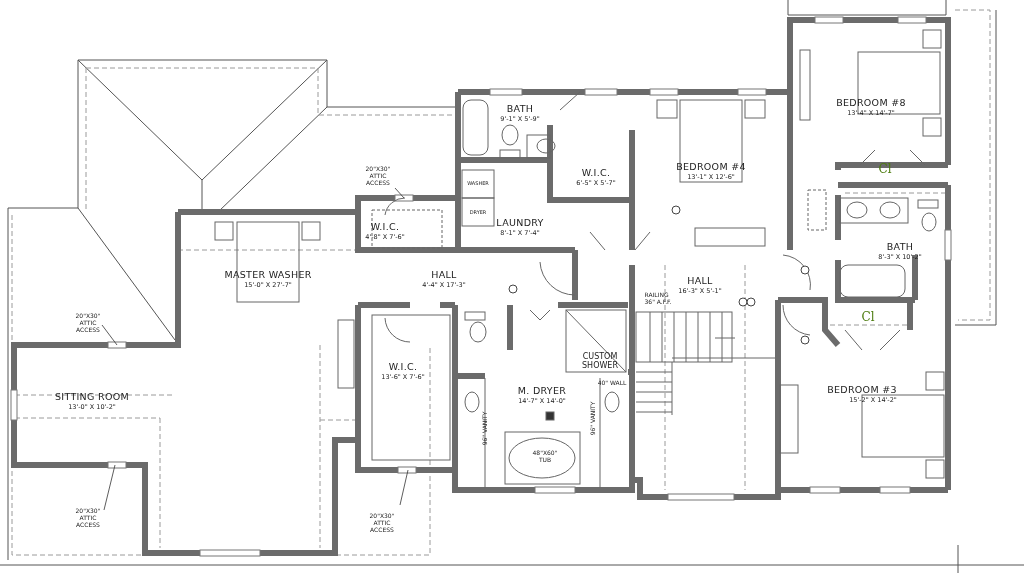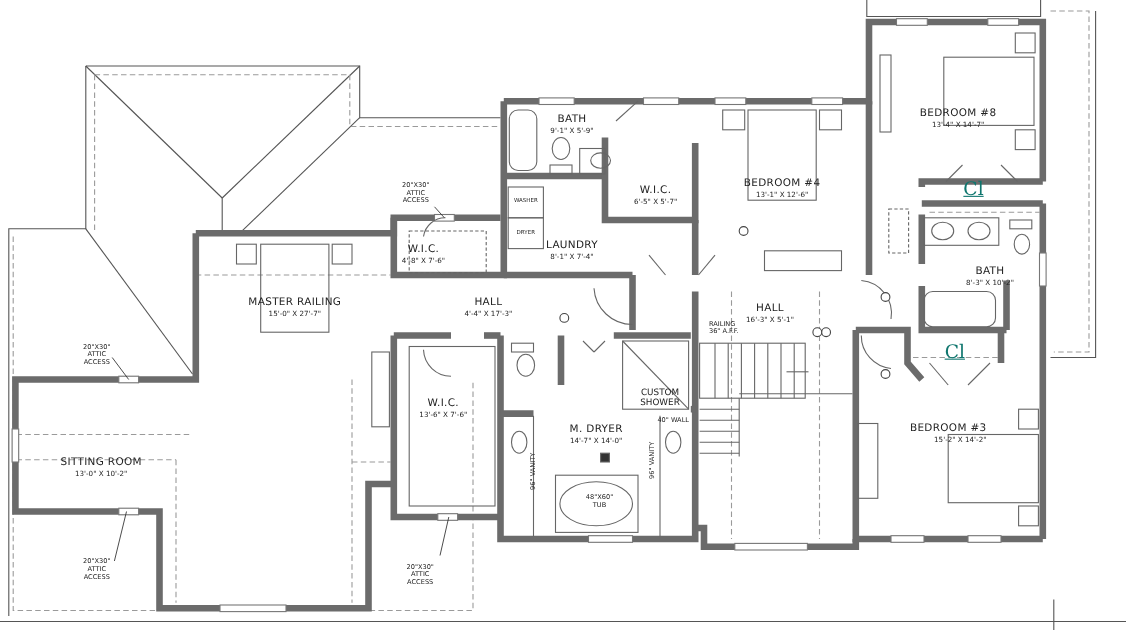--- a/index.html
+++ b/index.html
@@ -2,21 +2,21 @@
 <html><head>
 <meta charset="utf-8">
 <style>
   html,body{margin:0;padding:0;background:#ffffff;}
   body{width:1024px;height:573px;overflow:hidden;position:relative;font-family:"DejaVu Sans",sans-serif;}
   #plan{position:absolute;left:0;top:0;width:1024px;height:573px;}
   .lbl{position:absolute;text-align:center;color:#222;line-height:1;white-space:nowrap;transform:translateX(-50%);}
   .lbl .name{font-size:9.5px;letter-spacing:0.3px;display:block;}
   .lbl .dim{font-size:6.5px;display:block;margin-top:2px;}
   .small{position:absolute;font-size:6px;color:#222;text-align:center;line-height:1.15;white-space:nowrap;transform:translateX(-50%);}
-  .cl{position:absolute;font-family:"DejaVu Serif",serif;font-size:17px;color:#0f766e;transform:translateX(-50%);text-decoration:underline;}
+  .cl{position:absolute;font-family:"DejaVu Serif",serif;font-size:12px;color:#4d7c0f;transform:translateX(-50%);}
   .vert{position:absolute;font-size:6px;color:#222;white-space:nowrap;transform:rotate(-90deg);transform-origin:center;}
 </style>
 </head>
 <body>
 
 <svg id="plan" viewBox="0 0 1024 573" xmlns="http://www.w3.org/2000/svg">
 
   <g fill="none" stroke="#555" stroke-width="1">
     <polyline points="78,60 327,60 327,107 455,107"></polyline>
     <line x1="78" y1="60" x2="202" y2="180"></line>
@@ -238,41 +238,41 @@
 <div class="cl" style="left:868px;top:310px;">Cl</div>
 <div class="lbl" style="left:862px;top:385px;text-align:right;">
     <span class="name">BEDROOM #3</span>
     <span class="dim">15'-2" X 14'-2"</span>
   </div>
 <div class="lbl" style="left:385px;top:222px;">
     <span class="name">W.I.C.</span>
     <span class="dim">4'-8" X 7'-6"</span>
   </div>
 <div class="lbl" style="left:268px;top:270px;">
-    <span class="name">MASTER RAILING</span>
+    <span class="name">MASTER WASHER</span>
     <span class="dim">15'-0" X 27'-7"</span>
   </div>
 <div class="lbl" style="left:444px;top:270px;">
     <span class="name">HALL</span>
     <span class="dim">4'-4" X 17'-3"</span>
   </div>
 <div class="lbl" style="left:700px;top:276px;">
     <span class="name">HALL</span>
     <span class="dim">16'-3" X 5'-1"</span>
   </div>
 <div class="lbl" style="left:403px;top:362px;">
     <span class="name">W.I.C.</span>
     <span class="dim">13'-6" X 7'-6"</span>
   </div>
 <div class="lbl" style="left:542px;top:386px;">
     <span class="name">M. DRYER</span>
     <span class="dim">14'-7" X 14'-0"</span>
   </div>
 <div class="small" style="left:600px;top:320px;font-size:8px;width:50px;white-space:normal;margin-top:32px;">CUSTOM SHOWER</div>
-<div class="lbl" style="left:92px;top:416px;">
+<div class="lbl" style="left:92px;top:392px;">
     <span class="name">SITTING ROOM</span>
     <span class="dim">13'-0" X 10'-2"</span>
   </div>
 
 <div class="small" style="left:378px;top:166px;"><span>20"X30"</span><br><span>ATTIC</span><br><span>ACCESS</span></div>
 <div class="small" style="left:88px;top:313px;"><span>20"X30"</span><br><span>ATTIC</span><br><span>ACCESS</span></div>
 <div class="small" style="left:88px;top:508px;"><span>20"X30"</span><br><span>ATTIC</span><br><span>ACCESS</span></div>
 <div class="small" style="left:382px;top:513px;"><span>20"X30"</span><br><span>ATTIC</span><br><span>ACCESS</span></div>
 <div class="small" style="left:658px;top:292px;text-align:left;"><span>RAILING</span><br><span>36" A.F.F.</span></div>
 <div class="small" style="left:612px;top:380px;">40" WALL</div>

